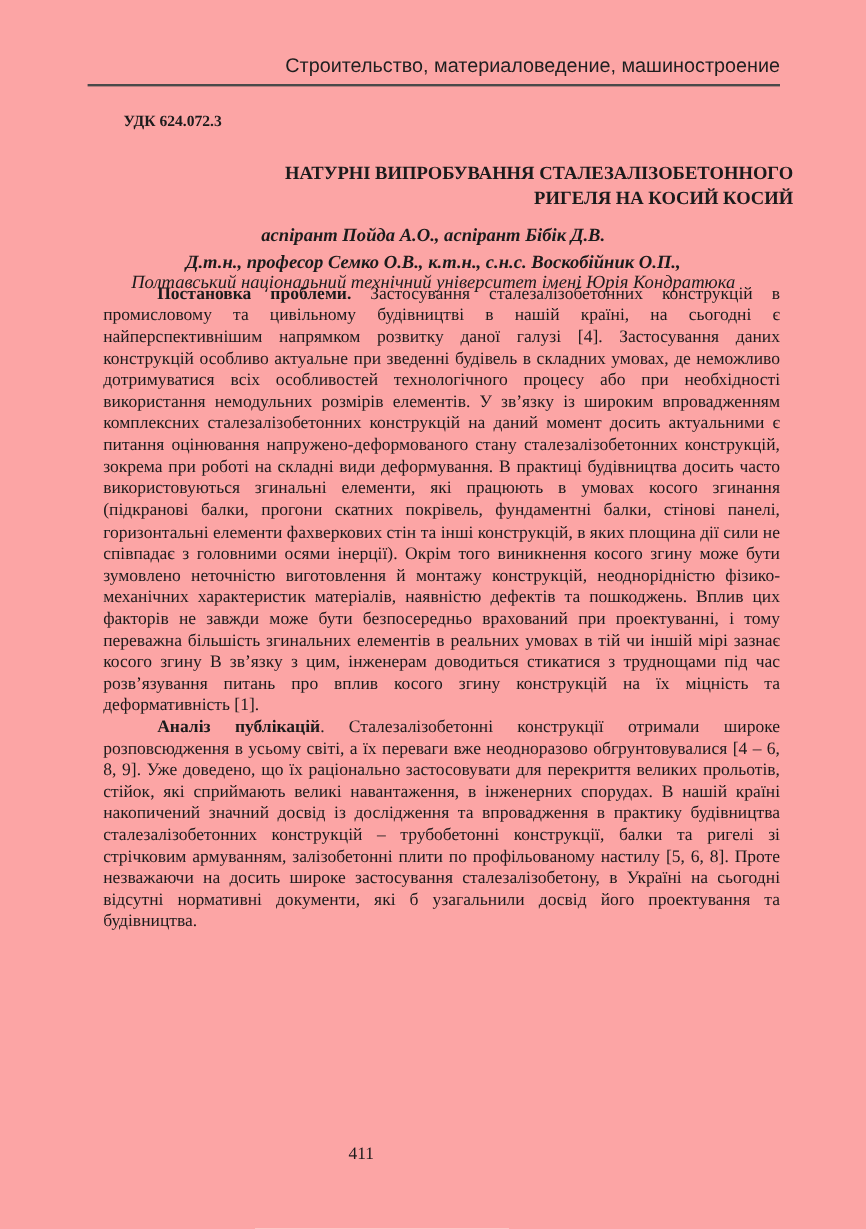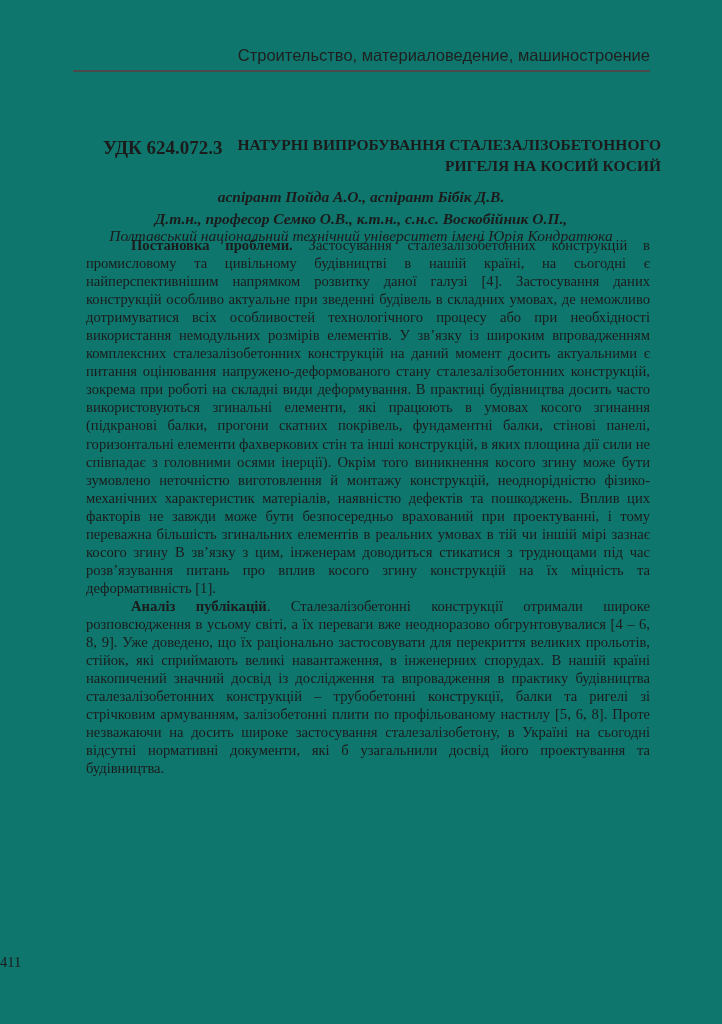--- a/index.html
+++ b/index.html
@@ -4,21 +4,21 @@
 <style>
   html, body {
     margin: 0;
     padding: 0;
     background: #ffffff;
   }
   .page {
     position: relative;
     width: 722px;
     height: 1024px;
-    background: #0f766e;
+    background: #fca5a5;
     color: #1b1b1b;
     font-family: "Liberation Serif", serif;
     overflow: hidden;
   }
   .running-head {
     position: absolute;
     top: 46px;
     right: 72px;
     font-family: "Liberation Sans", sans-serif;
     font-size: 16.5px;
@@ -30,23 +30,22 @@
     top: 70px;
     left: 73px;
     width: 577px;
     height: 2px;
     background: #4a4a4a;
   }
   .udc {
     position: absolute;
     top: 93px;
     left: 103px;
-    font-size: 19px;
+    font-size: 13px;
     font-weight: bold;
-    margin-top: 44px;
   }
   .title-block {
     position: absolute;
     top: 134px;
     left: 61px;
     width: 600px;
     text-align: right;
     font-size: 15.5px;
     font-weight: bold;
     line-height: 21px;
@@ -85,21 +84,21 @@
     text-indent: 45px;
   }
   .lead {
     font-weight: bold;
   }
   .page-number {
     position: absolute;
     top: 954px;
     left: 0;
     width: 602px;
-    text-align: left;
+    text-align: center;
     font-size: 14.5px;
   }
 </style>
 </head>
 <body>
 
 <div class="page">
 
   <div class="running-head">Строительство, материаловедение, машиностроение</div>
 

